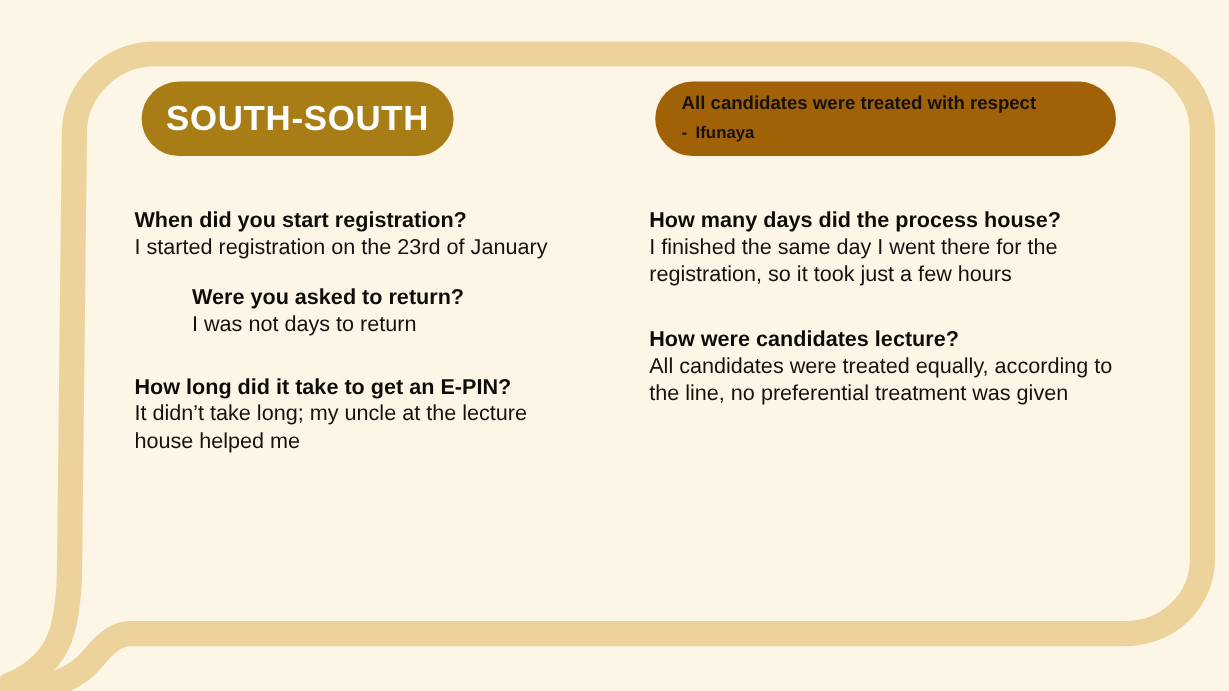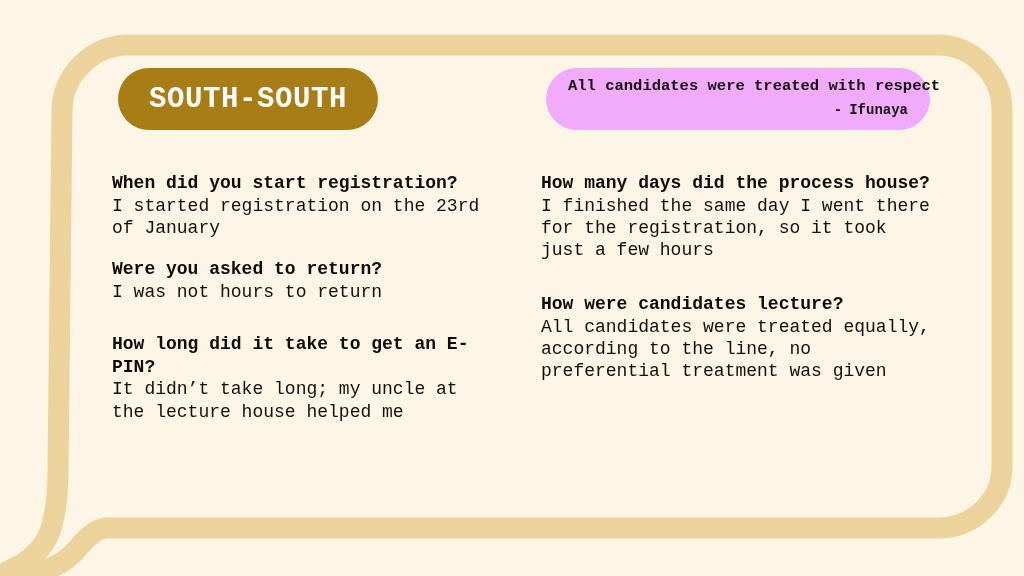--- a/index.html
+++ b/index.html
@@ -33,21 +33,20 @@
     display: block;
   }
 
   
   #content {
     position: absolute;
     top: 0;
     left: 0;
     width: 1024px;
     height: 576px;
-    font-family: Liberation Mono, monospace;
   }
 
   
   #region-badge {
     position: absolute;
     left: 118px;
     top: 68px;
     width: 260px;
     height: 62px;
     background: #A87D16;
@@ -64,24 +63,23 @@
     white-space: nowrap;
   }
 
   
   #quote-badge {
     position: absolute;
     left: 546px;
     top: 68px;
     width: 384px;
     height: 62px;
-    background: #f0abfc;
+    background: #a16207;
     border-radius: 31px;
     padding: 11px 22px 0 22px;
-    text-align: right;
   }
   #quote-badge .quote-text {
     color: #15110C;
     font-size: 15.5px;
     font-weight: bold;
     line-height: 1.03;
     white-space: nowrap;
   }
   #quote-badge .quote-attrib {
     color: #15110C;
@@ -110,21 +108,21 @@
   }
   .qa-answer {
     color: #14110C;
     font-size: 18px;
     font-weight: normal;
     line-height: 1.235;
   }
 
   
   #qa-col-left  .qa-item:nth-child(1) { margin-bottom: 19px; }
-  #qa-col-left  .qa-item:nth-child(2) { margin-bottom: 30px; }
+  #qa-col-left  .qa-item:nth-child(2) { margin-bottom: 30px; margin-left: 48px; }
   #qa-col-left  .qa-item:nth-child(3) { margin-bottom: 35px; }
   #qa-col-right .qa-item:nth-child(1) { margin-bottom: 32px; }
 </style>
 </head>
 <body>
 
 <div id="bubble-wrap">
   <svg id="bubble-svg" viewBox="0 0 1024 576" xmlns="http://www.w3.org/2000/svg">
     <path d="M 62 110
              C 62 75, 93 45, 128 45
@@ -156,21 +154,21 @@
 
   <div id="qa-col-left" class="qa-column">
 
     <div class="qa-item">
       <div class="qa-question">When did you start registration?</div>
       <div class="qa-answer">I started registration on the 23rd of January</div>
     </div>
 
     <div class="qa-item">
       <div class="qa-question">Were you asked to return?</div>
-      <div class="qa-answer">I was not hours to return</div>
+      <div class="qa-answer">I was not days to return</div>
     </div>
 
 
     <div class="qa-item">
       <div class="qa-question">How long did it take to get an E-PIN?</div>
       <div class="qa-answer">It didn’t take long; my uncle at the lecture house helped me</div>
     </div>
 
   </div>
 

